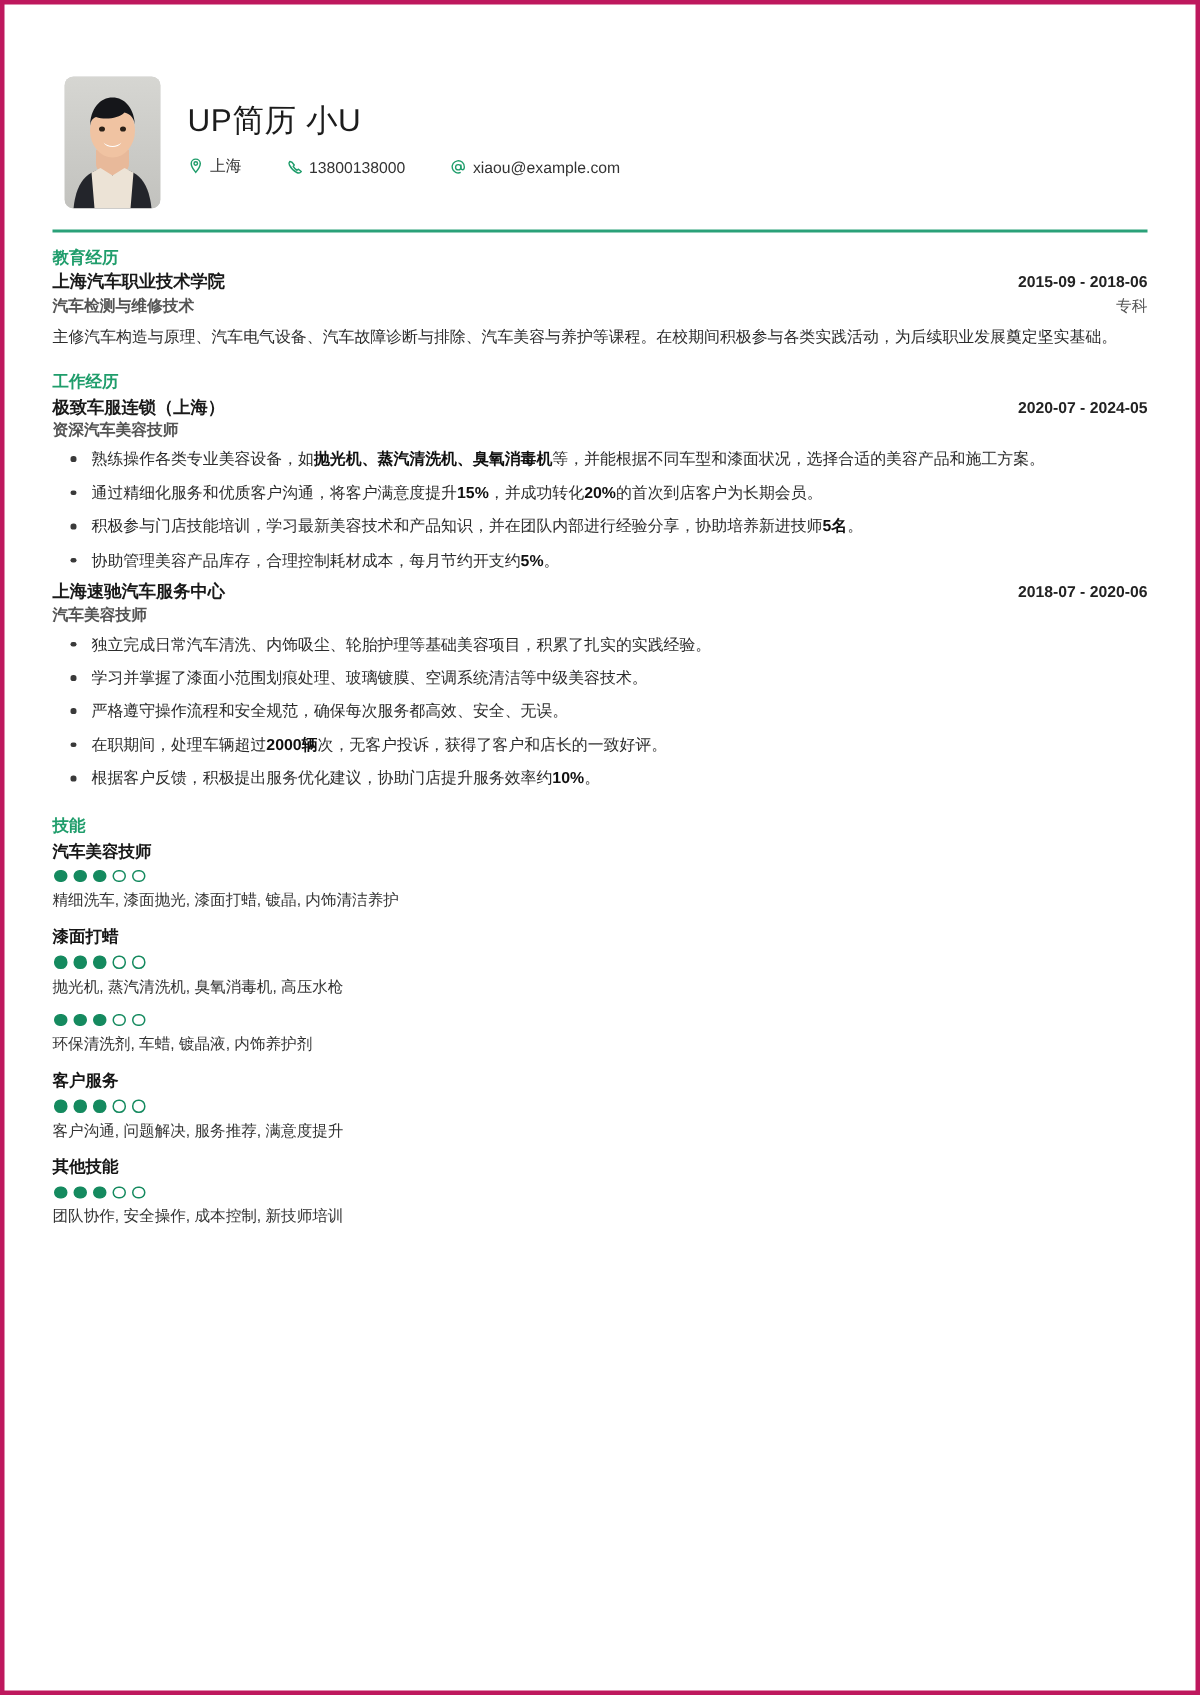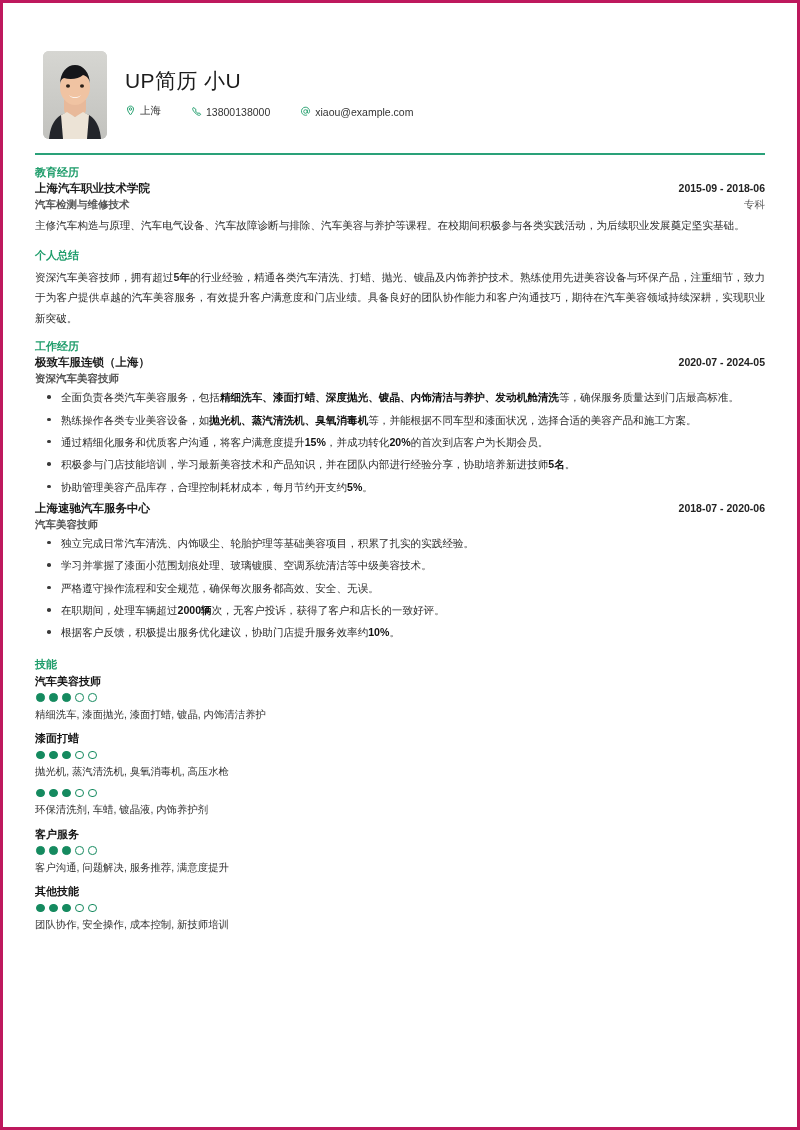--- a/index.html
+++ b/index.html
@@ -204,38 +204,33 @@
         <span class="date">2015-09 - 2018-06</span>
       </div>
       <div class="sub-line">
         <span class="role">汽车检测与维修技术</span>
         <span class="degree">专科</span>
       </div>
       <div class="para">主修汽车构造与原理、汽车电气设备、汽车故障诊断与排除、汽车美容与养护等课程。在校期间积极参与各类实践活动，为后续职业发展奠定坚实基础。</div>
     </div>
   </div>
 
-  <div class="section">
-    <div class="sec-title">个人总结</div>
-    <div class="para">资深汽车美容技师，拥有超过<b>5年</b>的行业经验，精通各类汽车清洗、打蜡、抛光、镀晶及内饰养护技术。熟练使用先进美容设备与环保产品，注重细节，致力于为客户提供卓越的汽车美容服务，有效提升客户满意度和门店业绩。具备良好的团队协作能力和客户沟通技巧，期待在汽车美容领域持续深耕，实现职业新突破。</div>
-  </div>
 
   <div class="section">
     <div class="sec-title">工作经历</div>
     <div>
       <div class="entry">
         <div class="entry-head">
           <span class="org">极致车服连锁（上海）</span>
           <span class="date">2020-07 - 2024-05</span>
         </div>
         <div class="sub-line">
           <span class="role">资深汽车美容技师</span>
         </div>
         <ul class="bullets">
-          <li>全面负责各类汽车美容服务，包括<b>精细洗车、漆面打蜡、深度抛光、镀晶、内饰清洁与养护、发动机舱清洗</b>等，确保服务质量达到门店最高标准。</li>
             <li>熟练操作各类专业美容设备，如<b>抛光机、蒸汽清洗机、臭氧消毒机</b>等，并能根据不同车型和漆面状况，选择合适的美容产品和施工方案。</li>
             <li>通过精细化服务和优质客户沟通，将客户满意度提升<b>15%</b>，并成功转化<b>20%</b>的首次到店客户为长期会员。</li>
             <li>积极参与门店技能培训，学习最新美容技术和产品知识，并在团队内部进行经验分享，协助培养新进技师<b>5名</b>。</li>
             <li>协助管理美容产品库存，合理控制耗材成本，每月节约开支约<b>5%</b>。</li>
         </ul>
       </div>
       <div class="entry">
         <div class="entry-head">
           <span class="org">上海速驰汽车服务中心</span>
           <span class="date">2018-07 - 2020-06</span>

